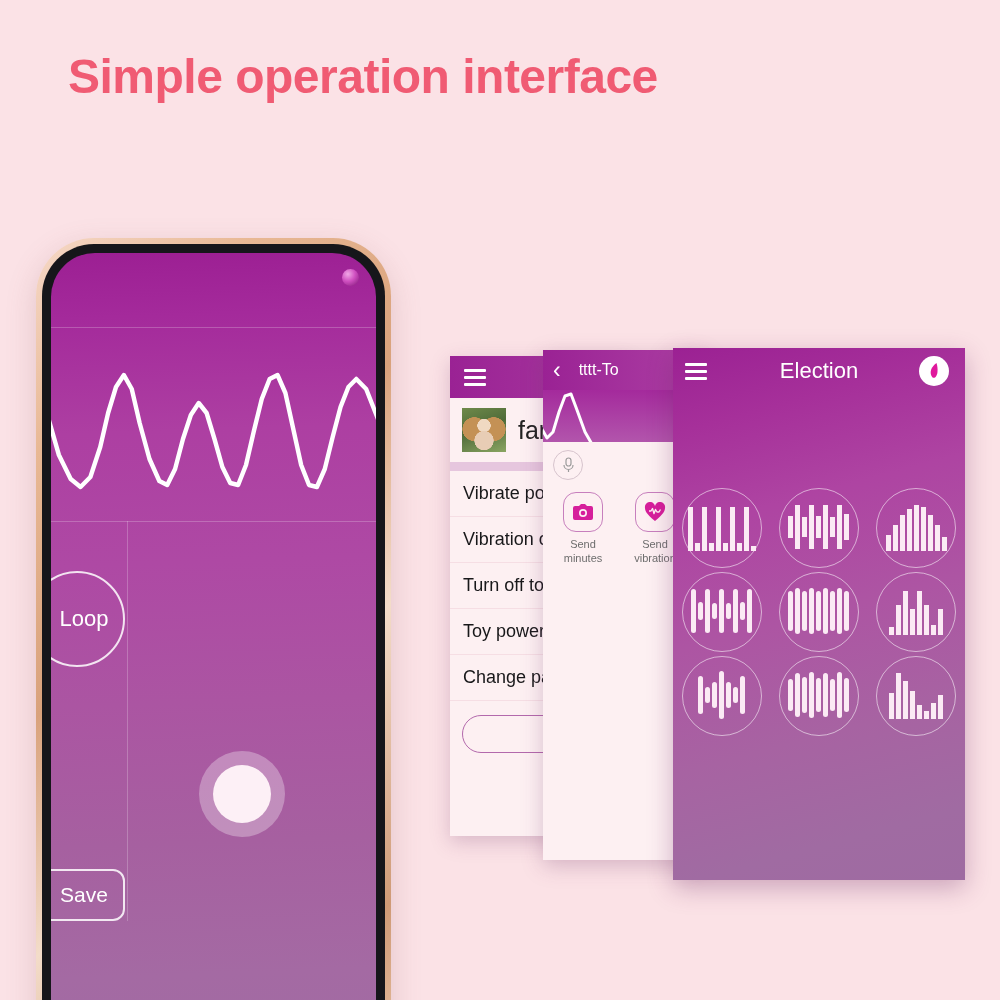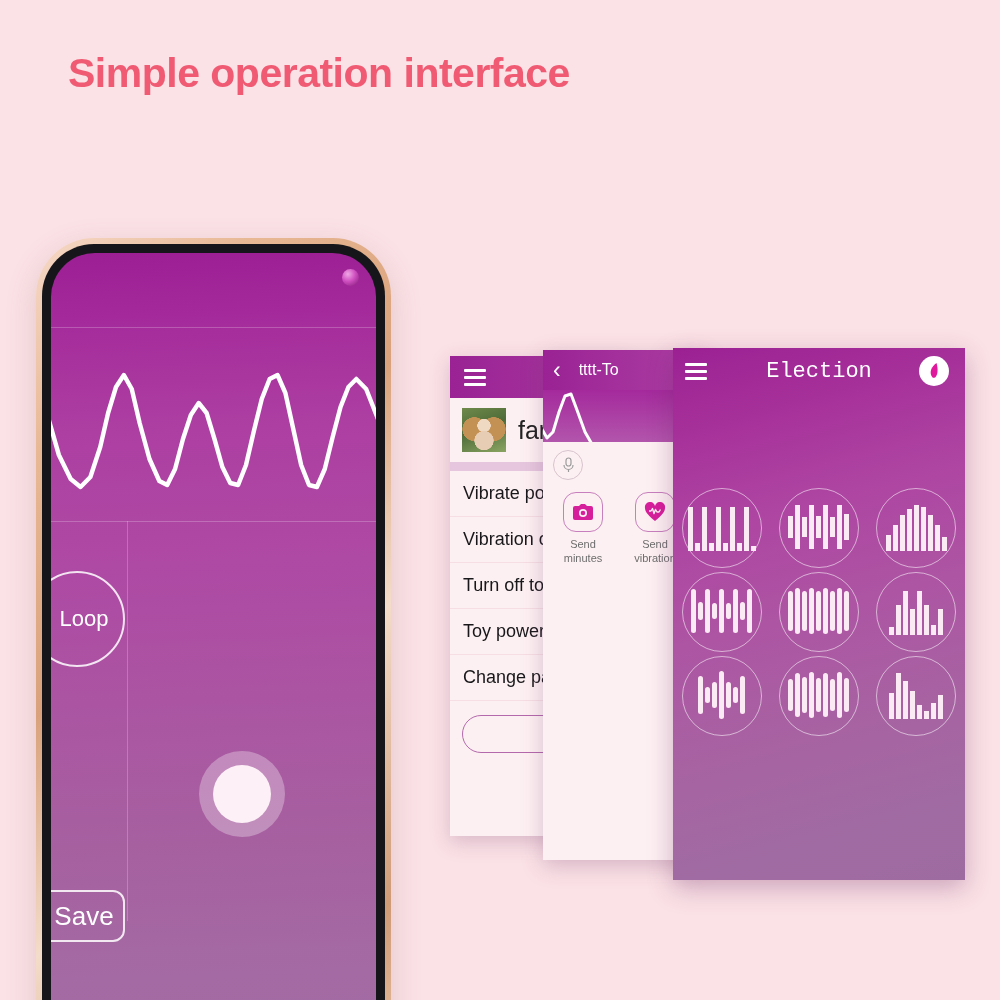--- a/index.html
+++ b/index.html
@@ -7,21 +7,21 @@
     width: 1000px; height: 1000px;
     background: #fbe2e6;
     font-family: "Liberation Sans", sans-serif;
     overflow: hidden;
     position: relative;
   }
 
   
   #header { position: absolute; left: 68px; top: 52px; width: 900px; }
   #headline {
-    font-size: 41px;
+    font-size: 48px;
     font-weight: bold;
     color: #f05b73;
     letter-spacing: -0.5px;
     line-height: 1.05;
     white-space: nowrap;
   }
   #subline {
     margin-top: 18px;
     font-size: 29px;
     color: #ef7f93;
@@ -67,21 +67,21 @@
 
   .side-btn {
     position: absolute;
     border: 2px solid rgba(255,255,255,.85);
     color: #fff;
     display: flex; align-items: center; justify-content: center;
     font-size: 22px;
   }
   #btn-loop  { left: -22px; top: 318px; width: 96px; height: 96px; border-radius: 50%; padding-left: 14px; }
   #btn-float { left: -22px; top: 462px; width: 96px; height: 96px; border-radius: 50%; padding-left: 14px; }
-  #btn-save  { left: -22px; top: 637px; width: 96px; height: 52px; border-radius: 12px; padding-left: 14px; font-size: 26px;}
+  #btn-save  { left: -22px; top: 616px; width: 96px; height: 52px; border-radius: 12px; padding-left: 14px; font-size: 21px;}
 
   #big-knob {
     position: absolute; left: 148px; top: 498px;
     width: 86px; height: 86px; border-radius: 50%;
     background: rgba(255,255,255,.30);
     display: flex; align-items: center; justify-content: center;
   }
   #big-knob-inner { width: 58px; height: 58px; border-radius: 50%; background: #fdf0f6; }
 
   
@@ -183,21 +183,20 @@
   .chat-action-btn svg { width: 22px; height: 20px; }
   .chat-action-label { font-size: 11px; color: #6d6d6d; text-align: center; margin-top: 6px; line-height: 1.25; }
 
   
   #card-patterns {
     position: absolute; left: 673px; top: 348px;
     width: 292px; height: 532px;
     background: linear-gradient(165deg,#9b2193 0%,#a6309a 14%,#ae44a2 30%,#ad55a3 50%,#a763a2 70%,#a06ba2 88%,#9e6ba1 100%);
     box-shadow: 0 8px 24px rgba(110,40,100,.33);
     overflow: hidden;
-    font-family: Liberation Mono, monospace;
   }
   #patterns-topbar { height: 46px; display: flex; align-items: center; position: relative; }
   #patterns-hamb { margin-left: 12px; }
   #patterns-title {
     position: absolute; left: 0; right: 0; text-align: center;
     color: #fff; font-size: 22px; pointer-events: none;
   }
   #patterns-logo {
     position: absolute; right: 16px; top: 8px;
     width: 30px; height: 30px; border-radius: 50%;

